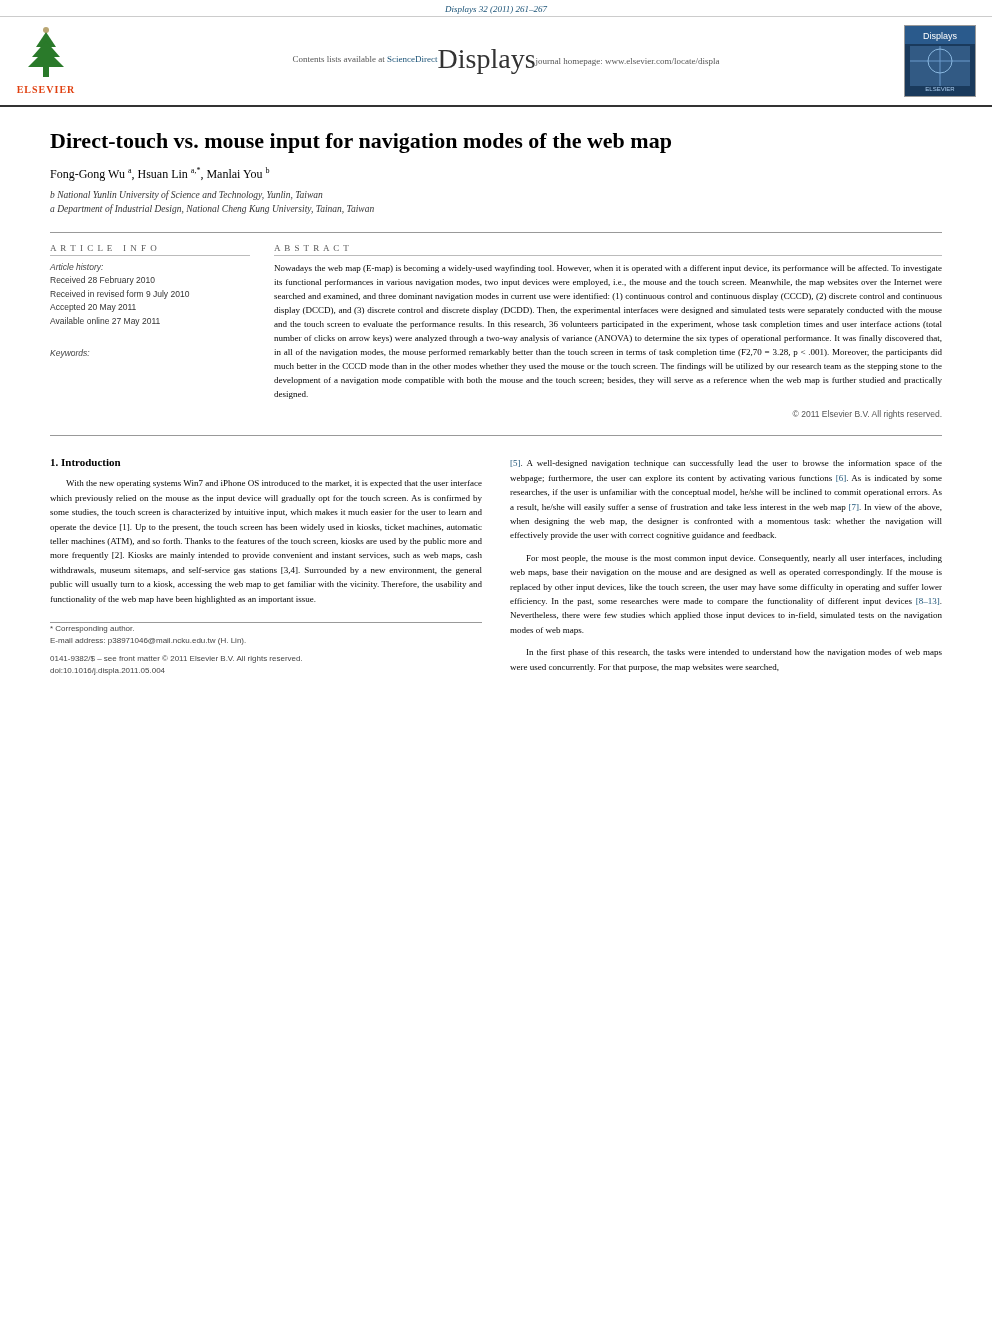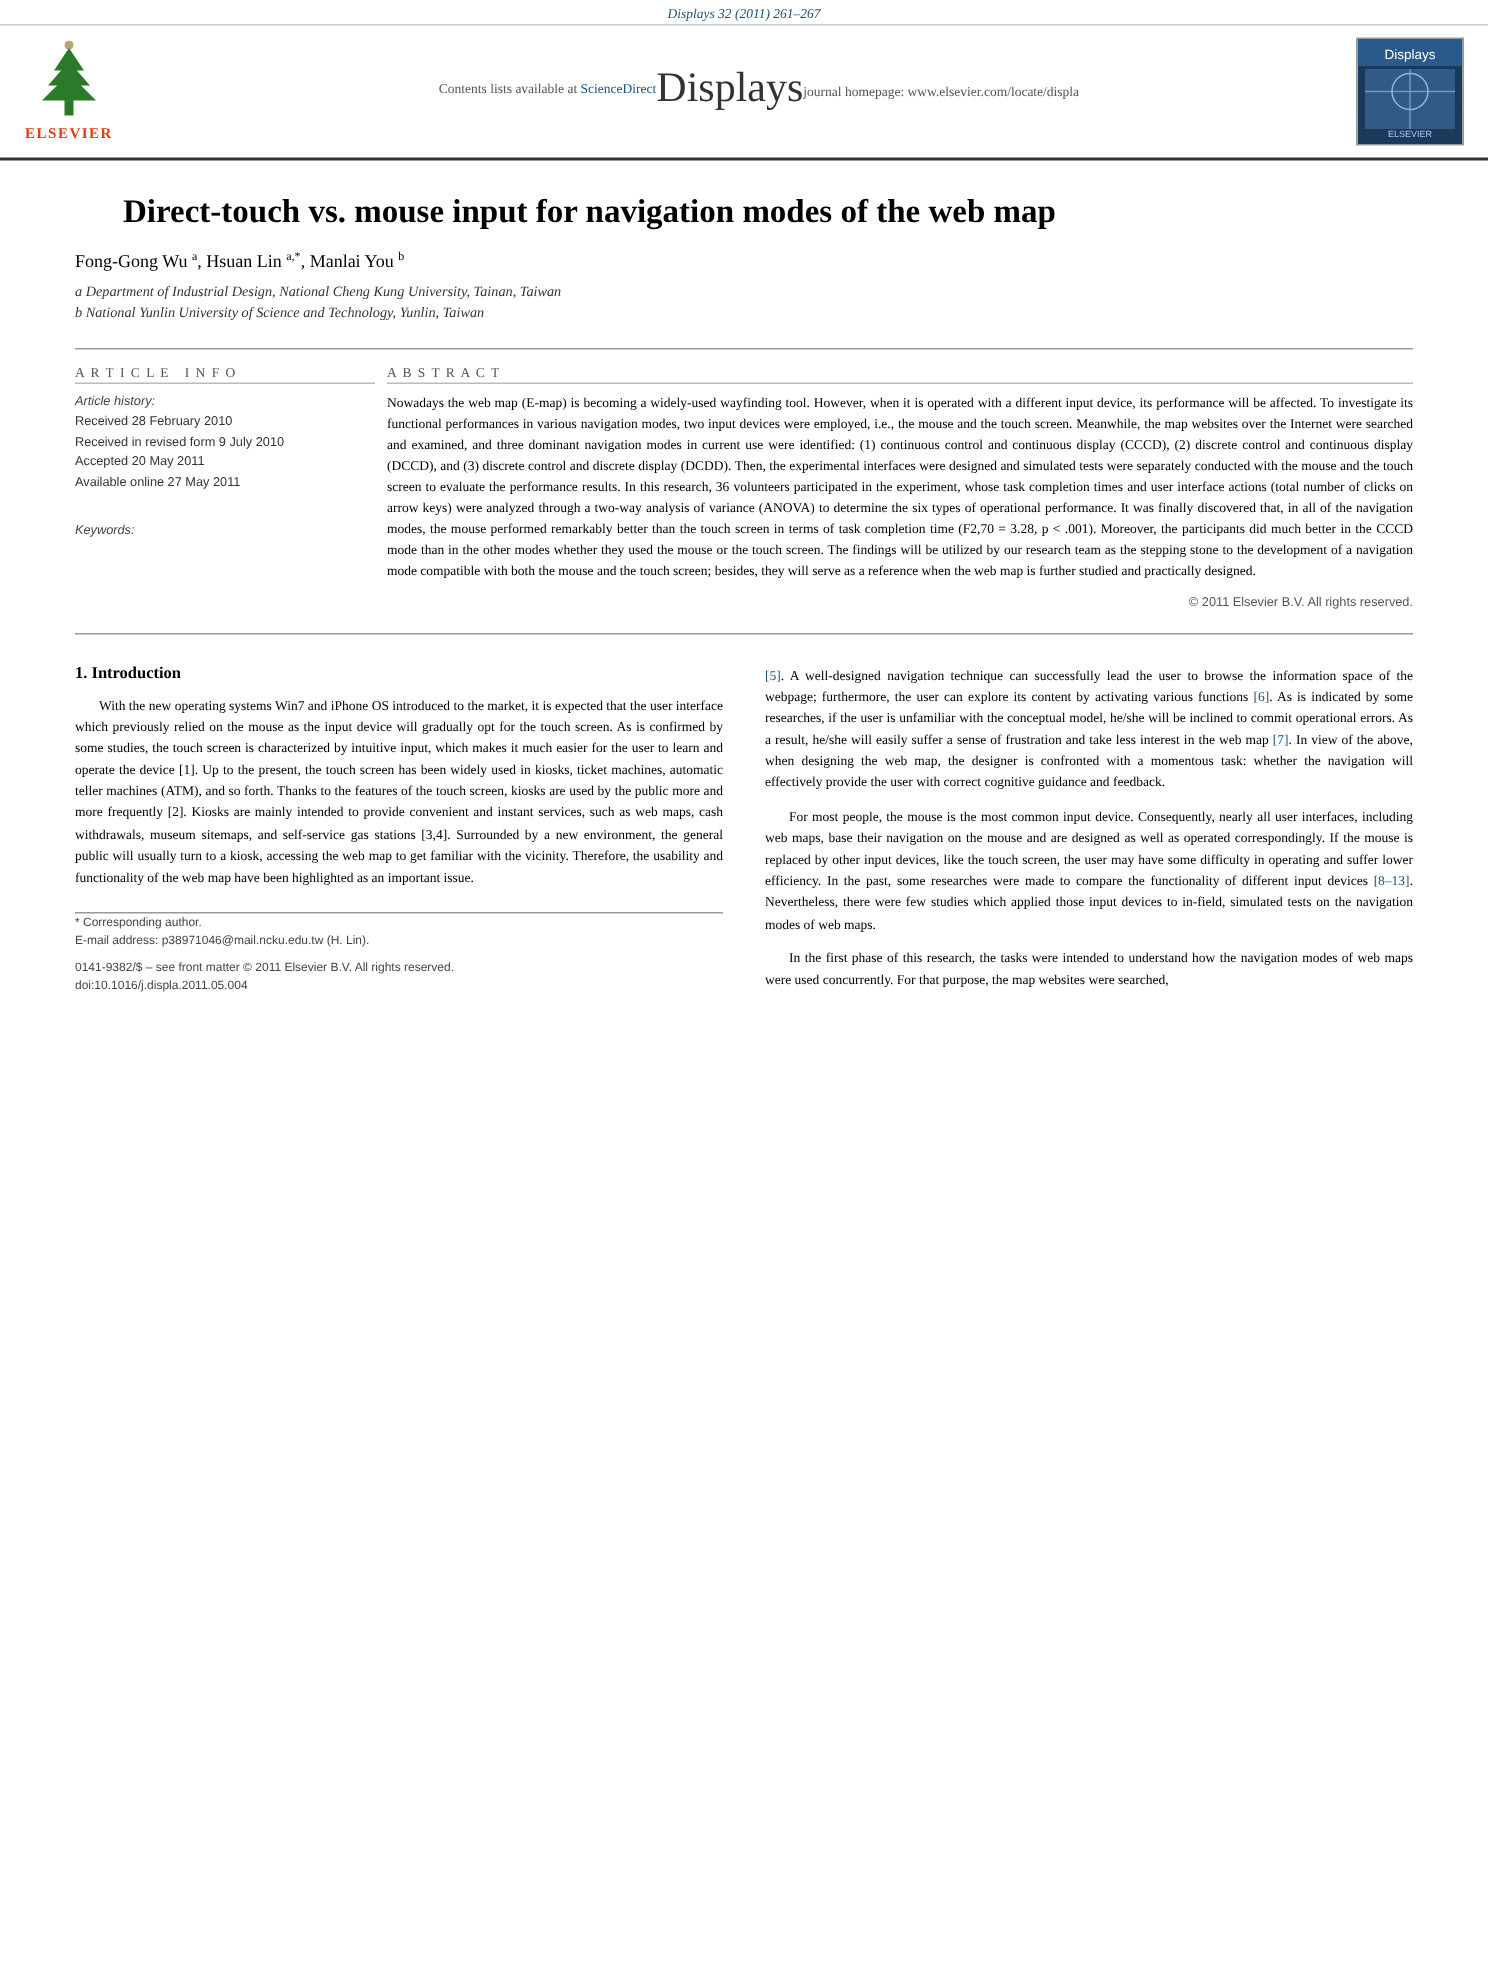--- a/index.html
+++ b/index.html
@@ -116,21 +116,20 @@
     }
 
     
     .article-title {
       font-size: 22px;
       font-weight: bold;
       font-family: 'Times New Roman', Times, serif;
       color: #000;
       margin-bottom: 10px;
       line-height: 1.3;
-      margin-left: 32px;
     }
 
     
     .authors {
       font-size: 12px;
       margin-bottom: 6px;
       color: #000;
     }
 
     .author-sup {
@@ -150,21 +149,21 @@
     
     .divider-line {
       border: none;
       border-top: 1px solid #999;
       margin: 10px 0;
     }
 
     
     .two-col {
       display: flex;
-      gap: 8px;
+      gap: 24px;
       margin-bottom: 16px;
     }
 
     .col-info {
       width: 200px;
       min-width: 200px;
     }
 
     .col-abstract {
       flex: 1;
@@ -333,22 +332,22 @@
 
 <div class="main-content">
 
   <div class="article-title">Direct-touch vs. mouse input for navigation modes of the web map</div>
 
   <div class="authors">
     <span>Fong-Gong Wu <sup class="author-sup">a</sup>, Hsuan Lin <sup class="author-sup">a,*</sup>, Manlai You <sup class="author-sup">b</sup></span>
   </div>
 
   <div class="affiliations">
+    <div>b National Yunlin University of Science and Technology, Yunlin, Taiwan</div>
     <div>a Department of Industrial Design, National Cheng Kung University, Tainan, Taiwan</div>
-    <div>b National Yunlin University of Science and Technology, Yunlin, Taiwan</div>
   </div>
 
   <hr class="divider-line">
 
   <div class="two-col">
 
     <div class="col-info">
       <div class="section-heading">A R T I C L E &nbsp; I N F O</div>
 
       <div class="info-label">Article history:</div>

